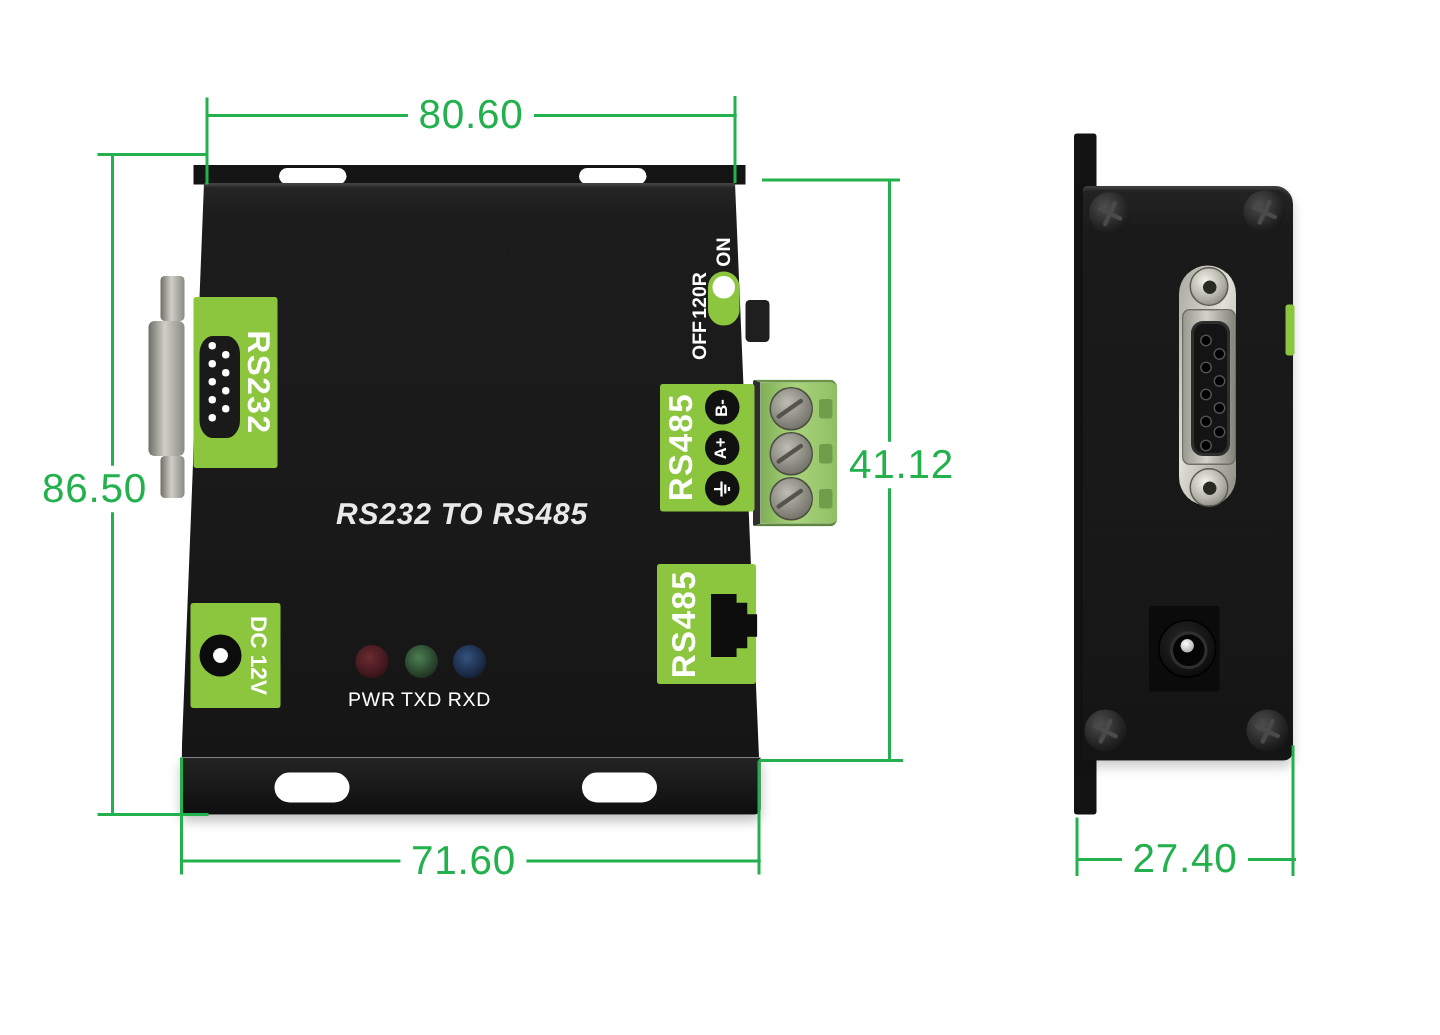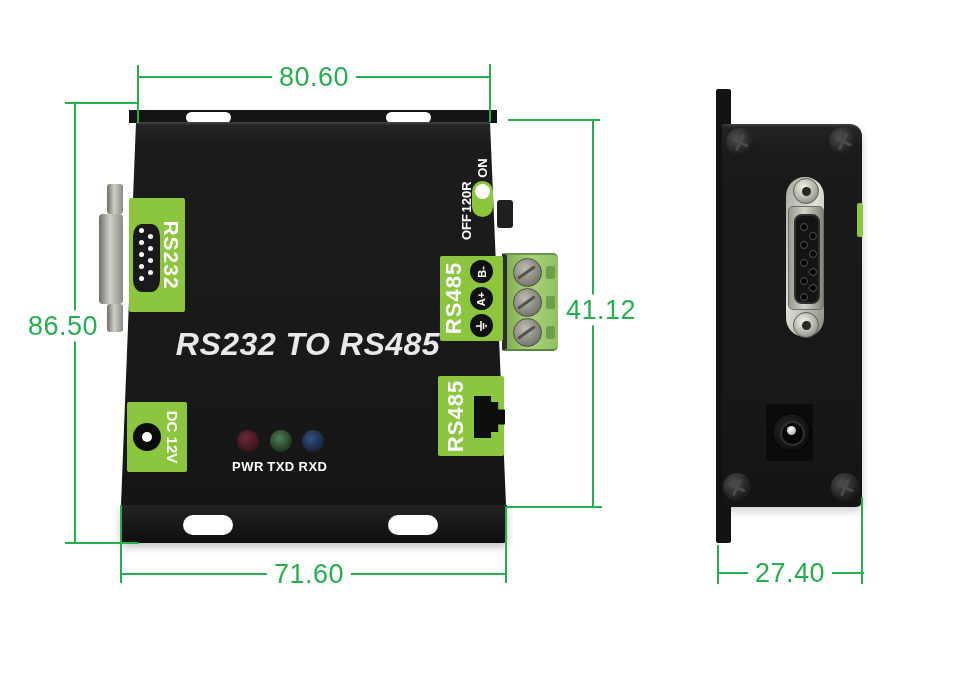--- a/index.html
+++ b/index.html
@@ -60,21 +60,21 @@
   .rs232-label{left:129px;top:198px;width:56px;height:114px;}
   .db9-icon{position:absolute;left:4px;top:26px;width:27px;height:68px;background:#1a1a1a;
             border-radius:9px/12px;}
   .pin-dot{position:absolute;width:5px;height:5px;border-radius:50%;background:#fff;}
   .fd1{left:6px;top:4px;}  .fd2{left:6px;top:16px;} .fd3{left:6px;top:28px;}
   .fd4{left:6px;top:40px;} .fd5{left:6px;top:52px;}
   .fd6{left:15px;top:10px;}.fd7{left:15px;top:22px;}
   .fd8{left:15px;top:34px;}.fd9{left:15px;top:46px;}
   .vtext{color:#fff;font-weight:bold;z-index:5;}
   .rs232-text{left:171px;top:255px;font-size:21px;letter-spacing:1px;}
-  .device-title{left:308px;top:344px;color:#e9e9e9;font-size:32px;font-weight:800;
+  .device-title{left:308px;top:344px;color:#e9e9e9;font-size:20px;font-weight:800;
                 font-style:italic;letter-spacing:.5px;z-index:5;}
   
   .sw-text{font-size:13px;}
   .sw-on{left:482px;top:168px;}
   .sw-120r{left:466px;top:197px;}
   .sw-off{left:466px;top:227px;}
   .sw-bump{left:497px;top:200px;width:16px;height:28px;background:#1f1f1f;border-radius:3px;z-index:3;}
   .sw-pill{left:472px;top:181px;width:21px;height:36px;background:#8CC63F;border-radius:11px;z-index:4;}
   .sw-knob{left:475px;top:184px;width:15px;height:15px;background:#fff;border-radius:50%;z-index:5;}
   
@@ -109,21 +109,21 @@
   
   .dc-label{left:127px;top:402px;width:60px;height:70px;}
   .dc-text{left:172px;top:437px;font-size:15px;}
   .dc-hole{left:133px;top:423px;width:28px;height:28px;border-radius:50%;background:#0c0c0c;z-index:5;}
   .dc-hole-pin{left:142px;top:432px;width:10px;height:10px;border-radius:50%;background:#fff;z-index:6;}
   
   .led{position:absolute;width:22px;height:22px;border-radius:50%;z-index:4;}
   .led-pwr{left:237px;top:430px;background:radial-gradient(circle at 42% 38%,#6b2b32,#371318 75%);}
   .led-txd{left:270px;top:430px;background:radial-gradient(circle at 42% 38%,#4d7f53,#1c2f1f 78%);}
   .led-rxd{left:302px;top:430px;background:radial-gradient(circle at 42% 38%,#33527f,#141f35 78%);}
-  .led-lbl{color:#fff;font-weight:bold;font-size:13px;z-index:5;letter-spacing:.5px;}
+  .led-lbl{color:#fff;font-weight:normal;font-size:13px;z-index:5;letter-spacing:.5px;}
   .lbl-pwr{left:248px;top:466px;} .lbl-txd{left:281px;top:466px;} .lbl-rxd{left:313px;top:466px;}
   
   .side-flange{left:716px;top:89px;width:15px;height:454px;background:#131313;border-radius:2px;z-index:1;}
   .side-panel{left:722px;top:124px;width:140px;height:383px;z-index:2;
       background:linear-gradient(180deg,#242424,#1a1a1a 8%,#181818 70%,#141414);
       border-radius:3px 12px 6px 3px;
       box-shadow:inset 0 3px 2px -1px rgba(255,255,255,.12),0 4px 8px rgba(0,0,0,.2);}
   .screw{position:absolute;width:28px;height:28px;border-radius:50%;z-index:3;
       background:radial-gradient(circle at 38% 34%,#4d4d4d,#202020 62%,#0a0a0a);}
   .screw::before,.screw::after{content:"";position:absolute;left:5px;top:12.5px;width:18px;height:3px;

